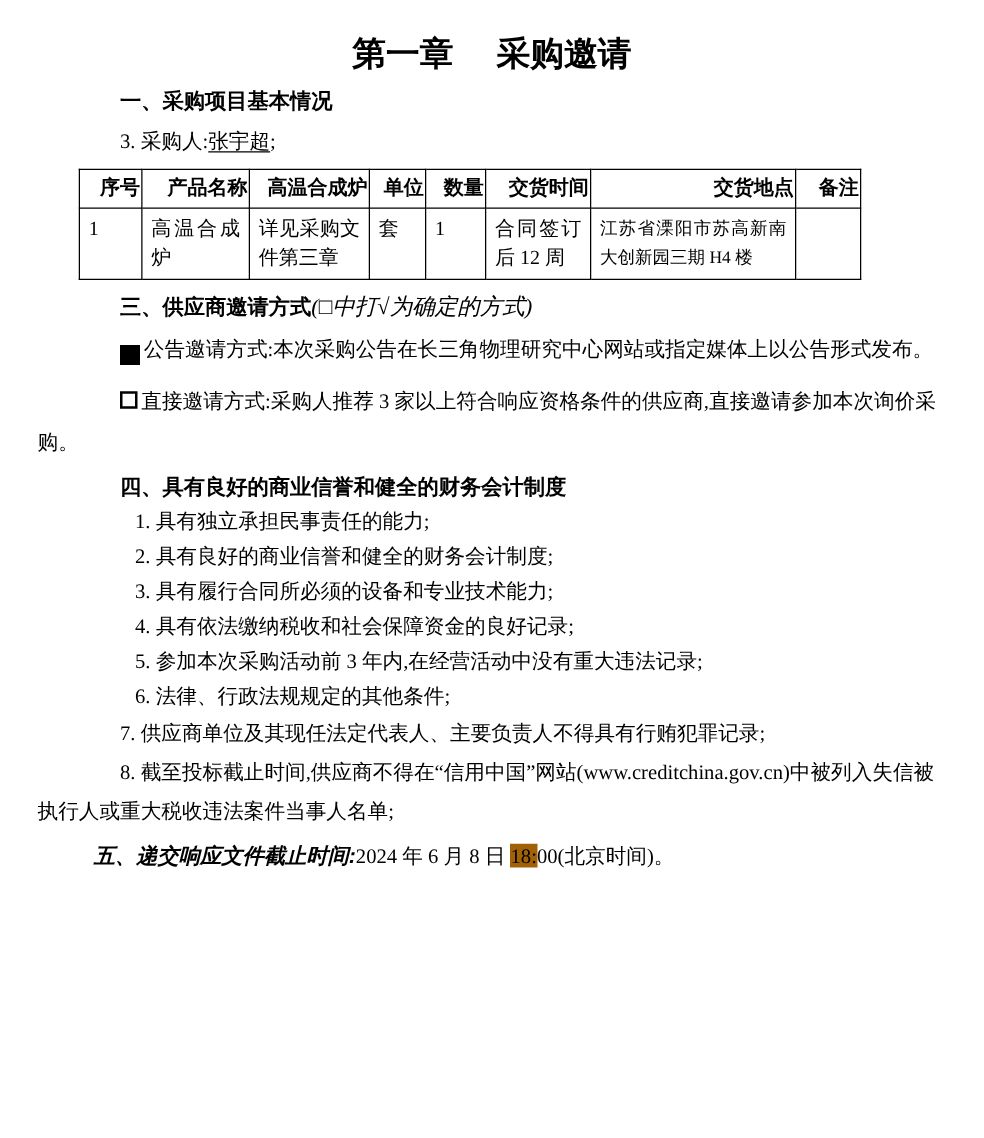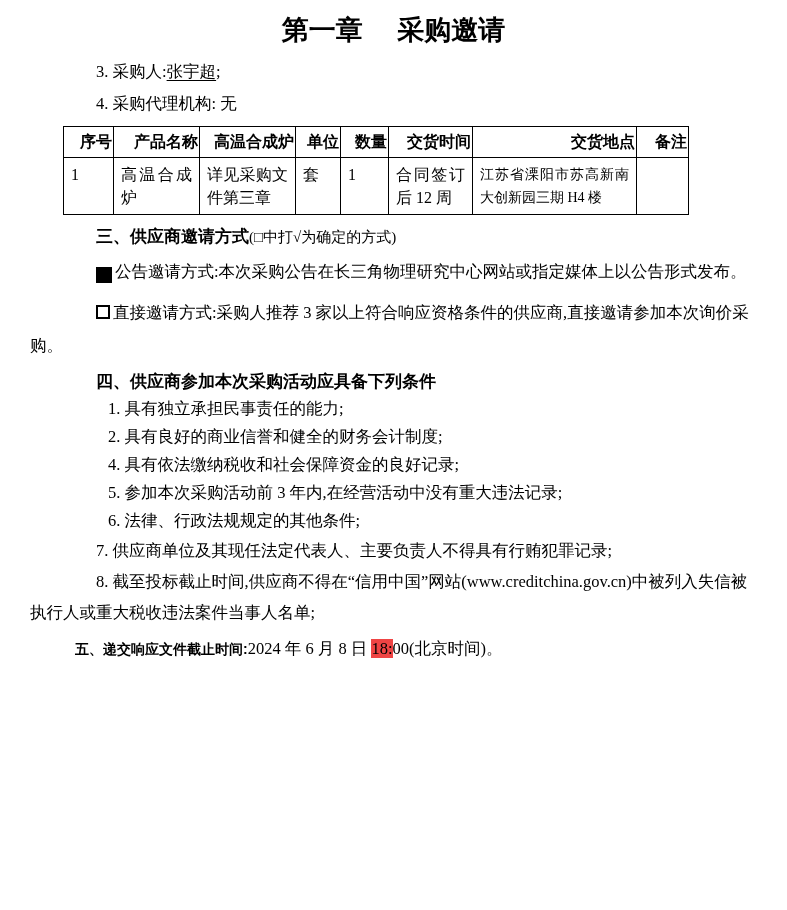--- a/index.html
+++ b/index.html
@@ -3,39 +3,39 @@
 <meta charset="utf-8">
 <style>
   html, body { margin: 0; padding: 0; }
   body {
     width: 787px; height: 910px;
     background: #ffffff; color: #000000;
     font-family: "Liberation Serif", "DejaVu Serif", serif;
     font-size: 16.5px;
     overflow: hidden;
   }
-  .page { box-sizing: border-box; width: 787px; height: 790px; padding: 8px 30px 0 30px; border-radius: 25px; }
+  .page { box-sizing: border-box; width: 787px; height: 790px; padding: 21px 30px 0 30px; border-radius: 25px; }
 
   .title {
     text-align: center;
     font-family: "Liberation Sans", "DejaVu Sans", sans-serif;
     font-weight: bold;
     font-size: 27px; line-height: 36px;
     margin: 4px 0 8px 0;
   }
 
   .h {
     font-family: "Liberation Sans", "DejaVu Sans", sans-serif;
     font-weight: bold;
     font-size: 17px; line-height: 23px;
     margin: 0 0 0 66px;
   }
   .h .note {
     font-family: "Liberation Serif", "DejaVu Serif", serif;
-    font-weight: normal; font-size: 15px;
+    font-weight: normal; font-size: 18px; font-style: italic;
   }
   .h-basic { margin-bottom: 5px; }
   .h-brief { margin-top: 4px; }
   .h-invite { margin-top: 10px; }
   .h-cond { margin-top: 8px; margin-bottom: 2px; }
 
   .para { line-height: 32px; margin: 0; text-indent: 66px; }
   .u { text-decoration: underline; text-underline-offset: 3px; }
 
   table.items {
@@ -72,33 +72,33 @@
     background: #fff; border: 2px solid #000;
     width: 14px; height: 14px; vertical-align: -1px;
   }
 
   .cond { line-height: 28px; margin: 0; text-indent: 78px; }
   .cond.wide { text-indent: 66px; line-height: 31px; }
 
   .deadline { margin: 6px 0 0 45px; line-height: 30px; }
   .deadline .dh {
     font-family: "Liberation Sans", "DejaVu Sans", sans-serif;
-    font-weight: bold; font-size: 14px;
+    font-weight: bold; font-size: 17px; font-style: italic;
   }
-  .hl { background: #ef4444; }
+  .hl { background: #a16207; }
 </style>
 </head>
 <body>
 
 <div class="page">
 
   <div class="title">第一章　 采购邀请</div>
 
+  <div class="h h-basic">一、采购项目基本情况</div>
   <p class="para"><span>3. 采购人:</span><span class="u">张宇超</span><span>;</span></p>
-  <p class="para"><span>4. 采购代理机构:</span><span class="u"></span><span> 无</span></p>
 
   <table class="items">
     <colgroup>
       <col style="width:50px">
         <col style="width:86px">
         <col style="width:96px">
         <col style="width:45px">
       <col style="width:48px">
         <col style="width:84px">
         <col style="width:164px">
@@ -125,23 +125,24 @@
       <td class="small">江苏省溧阳市苏高新南大创新园三期 H4 楼</td>
       <td></td>
     </tr>
   </tbody>
     </table>
 
   <div class="h h-invite"><span>三、供应商邀请方式</span><span class="note">(□中打√为确定的方式)</span></div>
   <p class="opt"><span class="cb">✓</span><span>公告邀请方式:本次采购公告在长三角物理研究中心网站或指定媒体上以公告形式发布。</span></p>
   <p class="opt opt2"><span class="cb empty"></span><span>直接邀请方式:采购人推荐 3 家以上符合响应资格条件的供应商,直接邀请参加本次询价采购。</span></p>
 
-  <div class="h h-cond">四、供应商参加本次采购活动应具备下列条件</div>
+  <div class="h h-cond">四、具有良好的商业信誉和健全的财务会计制度</div>
   <p class="cond">1. 具有独立承担民事责任的能力;</p>
   <p class="cond">2. 具有良好的商业信誉和健全的财务会计制度;</p>
+  <p class="cond">3. 具有履行合同所必须的设备和专业技术能力;</p>
   <p class="cond">4. 具有依法缴纳税收和社会保障资金的良好记录;</p>
   <p class="cond">5. 参加本次采购活动前 3 年内,在经营活动中没有重大违法记录;</p>
   <p class="cond">6. 法律、行政法规规定的其他条件;</p>
   <p class="cond wide">7. 供应商单位及其现任法定代表人、主要负责人不得具有行贿犯罪记录;</p>
   <p class="cond wide">8. 截至投标截止时间,供应商不得在“信用中国”网站(www.creditchina.gov.cn)中被列入失信被执行人或重大税收违法案件当事人名单;</p>
 
   <p class="deadline"><span class="dh">五、递交响应文件截止时间:</span><span>2024 年 6 月 8 日 </span><span class="hl">18:</span><span>00(北京时间)。</span></p>
 
 </div>
 

